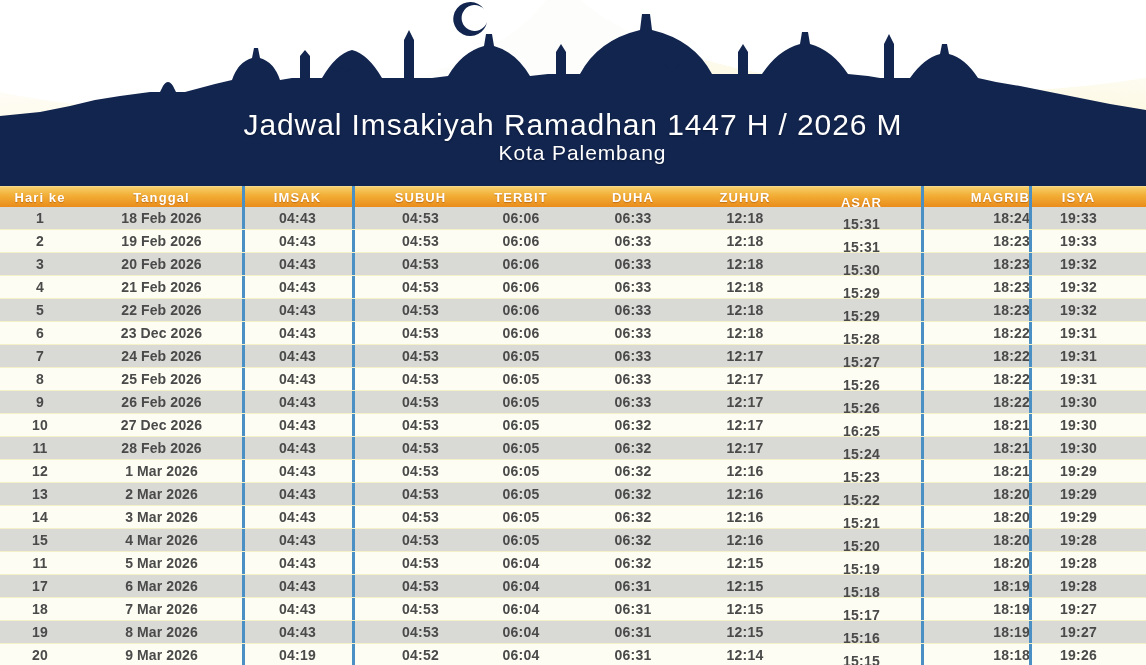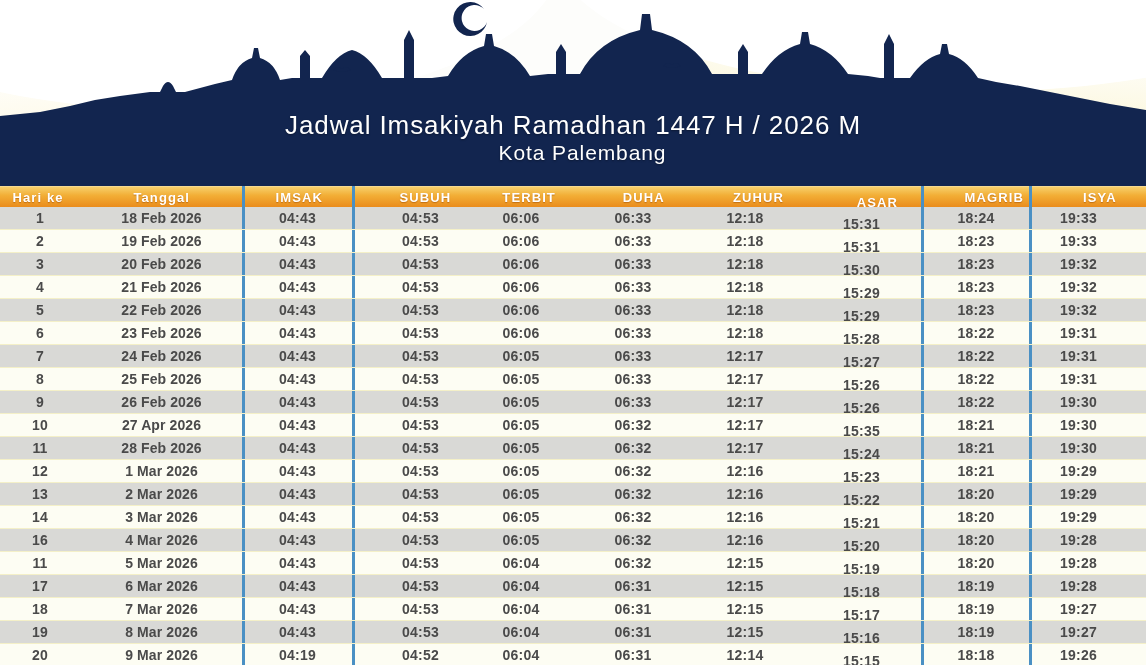--- a/index.html
+++ b/index.html
@@ -33,35 +33,34 @@
     border-radius:50%/50%; background:#ffffff;
   }
 
   .skyline { position:absolute; left:0; bottom:0; width:1146px; height:186px; }
 
   .banner-title-wrap {
     position:absolute; left:0; top:112px; width:1146px;
     text-align:center; z-index:5;
   }
   .banner-title {
-    color:#ffffff; font-size:26px; letter-spacing:.9px; line-height:26px;
+    color:#ffffff; font-size:30px; letter-spacing:.9px; line-height:26px;
     font-weight:400; text-shadow:0 1px 2px rgba(0,0,0,.35);
   }
   .banner-sub {
     color:#ffffff; font-size:21px; letter-spacing:.9px; line-height:26px;
     font-weight:400; margin-top:2px; text-shadow:0 1px 2px rgba(0,0,0,.35);padding-left:19px;
   }
 
   
   .table { position:absolute; left:0; top:186px; width:1146px; }
   .thead {
     display:flex; height:21px; align-items:center;
     background:linear-gradient(180deg,#f7cf6a 0%,#f2ae36 42%,#ea8c1c 100%);
     border-top:1px solid #f6d98f;
-    gap:8px;
   }
   .th {
     font-size:13px; font-weight:700; color:#ffffff; letter-spacing:1.1px;
     text-align:center; text-shadow:0 1px 1px rgba(150,70,0,.5);
     white-space:nowrap; overflow:hidden;
   }
   .tr { display:flex; height:23px; align-items:center; position:relative; }
   .tr.odd  { background:#d9d9d6; border-bottom:1px solid #f4f0c8; }
   .tr.even { background:#fdfdf3; border-bottom:1px solid #f4f0c8; }
   .td {
@@ -73,21 +72,21 @@
 
   
   .c-hari   { width:80px; }
   .c-tgl    { width:163px; }
   .c-imsak  { width:109px; }
   .c-subuh  { width:113px;padding-left:24px; }
   .c-terbit { width:112px; }
   .c-duha   { width:112px; }
   .c-zuhur  { width:112px; }
   .c-asar   { width:121px;margin-top:11px; }
-  .c-magrib { width:108px; }
+  .c-magrib { width:108px;text-align:right; }
   .c-isya   { width:97px; }
 
   
   .vline { position:absolute; top:0; width:3px; height:100%; background:#4a90c4; z-index:3; }
   .vline.a { left:242px; }
   .vline.b { left:352px; }
   .vline.c { left:921px; }
   .vline.d { left:1029px; }
   .vline-head { position:absolute; top:0; width:3px; height:21px; background:#4a90c4; z-index:6; }
 </style>
@@ -265,21 +264,21 @@
           <div class="td c-asar">15:29</div>
           <div class="td c-magrib">18:23</div>
           <div class="td c-isya">19:32</div>
           <div class="vline a"></div>
           <div class="vline b"></div>
           <div class="vline c"></div>
           <div class="vline d"></div>
         </div>
         <div class="tr even">
           <div class="td c-hari num">6</div>
-          <div class="td c-tgl date">23 Feb 2026</div>
+          <div class="td c-tgl date">23 Dec 2026</div>
           <div class="td c-imsak">04:43</div>
           <div class="td c-subuh">04:53</div>
           <div class="td c-terbit">06:06</div>
           <div class="td c-duha">06:33</div>
           <div class="td c-zuhur">12:18</div>
           <div class="td c-asar">15:28</div>
           <div class="td c-magrib">18:22</div>
           <div class="td c-isya">19:31</div>
           <div class="vline a"></div>
           <div class="vline b"></div>
@@ -329,27 +328,27 @@
           <div class="td c-asar">15:26</div>
           <div class="td c-magrib">18:22</div>
           <div class="td c-isya">19:30</div>
           <div class="vline a"></div>
           <div class="vline b"></div>
           <div class="vline c"></div>
           <div class="vline d"></div>
         </div>
         <div class="tr even">
           <div class="td c-hari num">10</div>
-          <div class="td c-tgl date">27 Apr 2026</div>
+          <div class="td c-tgl date">27 Dec 2026</div>
           <div class="td c-imsak">04:43</div>
           <div class="td c-subuh">04:53</div>
           <div class="td c-terbit">06:05</div>
           <div class="td c-duha">06:32</div>
           <div class="td c-zuhur">12:17</div>
-          <div class="td c-asar">15:35</div>
+          <div class="td c-asar">16:25</div>
           <div class="td c-magrib">18:21</div>
           <div class="td c-isya">19:30</div>
           <div class="vline a"></div>
           <div class="vline b"></div>
           <div class="vline c"></div>
           <div class="vline d"></div>
         </div>
         <div class="tr odd">
           <div class="td c-hari num">11</div>
           <div class="td c-tgl date">28 Feb 2026</div>
@@ -408,21 +407,21 @@
           <div class="td c-zuhur">12:16</div>
           <div class="td c-asar">15:21</div>
           <div class="td c-magrib">18:20</div>
           <div class="td c-isya">19:29</div>
           <div class="vline a"></div>
           <div class="vline b"></div>
           <div class="vline c"></div>
           <div class="vline d"></div>
         </div>
         <div class="tr odd">
-          <div class="td c-hari num">16</div>
+          <div class="td c-hari num">15</div>
           <div class="td c-tgl date">4 Mar 2026</div>
           <div class="td c-imsak">04:43</div>
           <div class="td c-subuh">04:53</div>
           <div class="td c-terbit">06:05</div>
           <div class="td c-duha">06:32</div>
           <div class="td c-zuhur">12:16</div>
           <div class="td c-asar">15:20</div>
           <div class="td c-magrib">18:20</div>
           <div class="td c-isya">19:28</div>
           <div class="vline a"></div>

